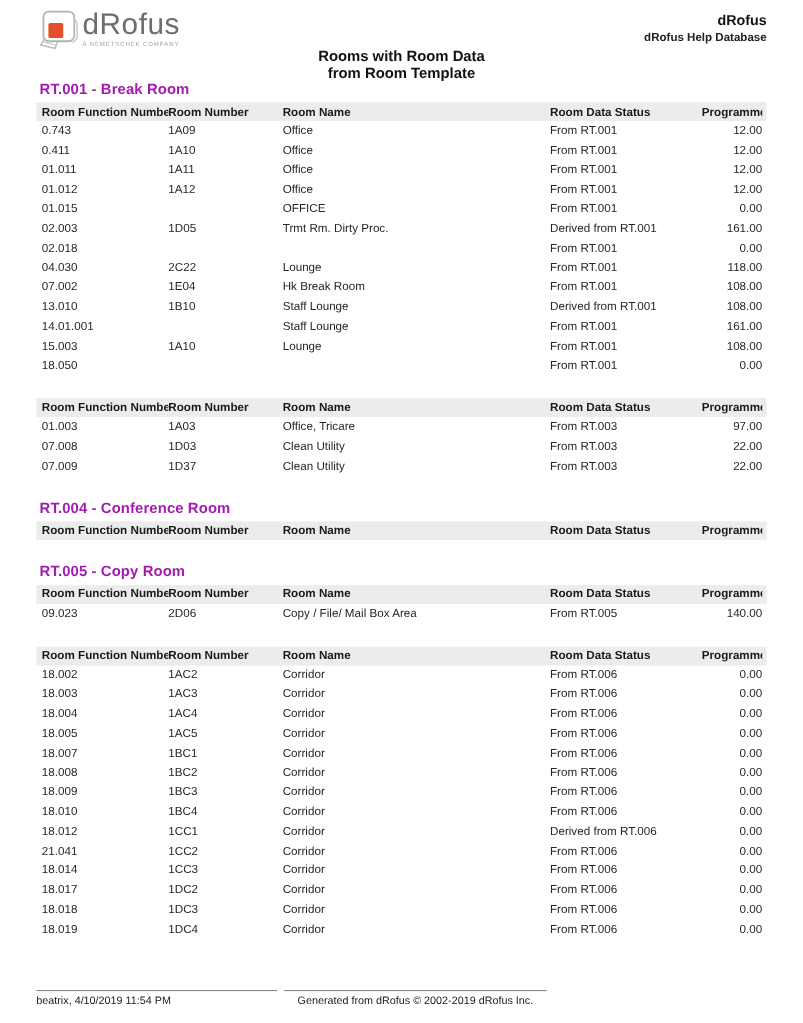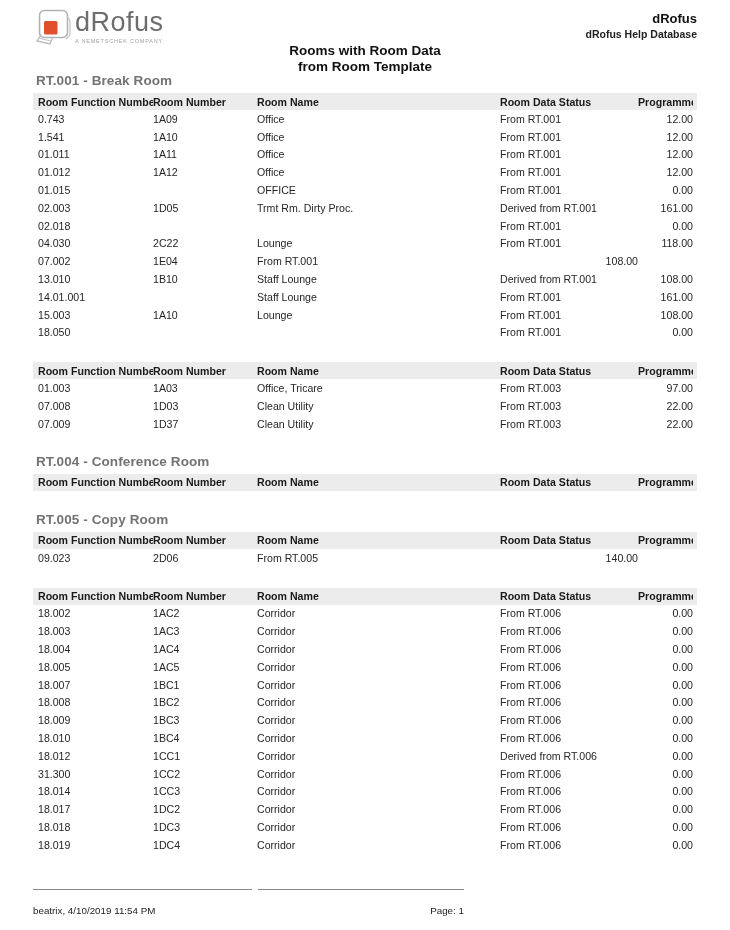--- a/index.html
+++ b/index.html
@@ -31,21 +31,21 @@
     line-height:16px; color:#111; padding-top:3px;margin-top:32px;
   }
   .right-block { width:200px; text-align:right; padding-top:3px; }
   .right-title { font-weight:bold; font-size:13px; color:#111; line-height:16px; }
   .right-sub { font-size:10.5px; color:#222; line-height:14px;font-weight:bold; }
 
   
   .report-body { padding:0 33px; }
   .rt-section { margin-top:21px; }
   .sec-heading {
-    font-size:13.5px; font-weight:bold; color:#737373;
+    font-size:13.5px; font-weight:bold; color:#a21caf;
     line-height:16px; margin:0 3px 4px 3px; letter-spacing:0.1px;
   }
   .t-head, .t-row {
     display:grid;
     grid-template-columns:115px 104px 243px 138px 1fr;
     align-items:center;
     padding:0 4px 0 5px;
   }
   .t-head {
     background:#ececec; height:17px;
@@ -53,21 +53,21 @@
   }
   .t-row { height:17.8px; font-size:10.6px; color:#262626; }
   .cell { overflow:hidden; white-space:nowrap; }
   .c4 { text-align:right; }
 
   
   .report-footer {
     position:absolute; left:33px; right:33px; bottom:14px;
     display:flex; gap:6px; font-size:9.8px; color:#222;
   }
-  .report-footer > div { border-top:1px solid #8a8a8a; padding-top:15px; }
+  .report-footer > div { border-top:1px solid #8a8a8a; padding-top:4px; }
   .f-left  { width:33%; text-align:left; }
   .f-center{ width:36%; text-align:center; }
   .f-right { width:31%; text-align:right; }
 </style>
 </head>
 <body>
 
 <div class="page">
 
   <header class="report-header">
@@ -108,21 +108,21 @@
           <div class="cell c4">Programmed</div>
         </div>
         <div class="t-row">
           <div class="cell c0">0.743</div>
           <div class="cell c1">1A09</div>
           <div class="cell c2">Office</div>
           <div class="cell c3">From RT.001</div>
           <div class="cell c4">12.00</div>
         </div>
         <div class="t-row">
-          <div class="cell c0">1.541</div>
+          <div class="cell c0">0.411</div>
           <div class="cell c1">1A10</div>
           <div class="cell c2">Office</div>
           <div class="cell c3">From RT.001</div>
           <div class="cell c4">12.00</div>
         </div>
         <div class="t-row">
           <div class="cell c0">01.011</div>
           <div class="cell c1">1A11</div>
           <div class="cell c2">Office</div>
           <div class="cell c3">From RT.001</div>
@@ -159,20 +159,21 @@
         <div class="t-row">
           <div class="cell c0">04.030</div>
           <div class="cell c1">2C22</div>
           <div class="cell c2">Lounge</div>
           <div class="cell c3">From RT.001</div>
           <div class="cell c4">118.00</div>
         </div>
         <div class="t-row">
           <div class="cell c0">07.002</div>
           <div class="cell c1">1E04</div>
+          <div class="cell c2">Hk Break Room</div>
           <div class="cell c3">From RT.001</div>
           <div class="cell c4">108.00</div>
         </div>
         <div class="t-row">
           <div class="cell c0">13.010</div>
           <div class="cell c1">1B10</div>
           <div class="cell c2">Staff Lounge</div>
           <div class="cell c3">Derived from RT.001</div>
           <div class="cell c4">108.00</div>
         </div>
@@ -243,20 +244,21 @@
         <div class="t-head">
           <div class="cell c0">Room Function Number:</div>
           <div class="cell c1">Room Number</div>
           <div class="cell c2">Room Name</div>
           <div class="cell c3">Room Data Status</div>
           <div class="cell c4">Programmed</div>
         </div>
         <div class="t-row">
           <div class="cell c0">09.023</div>
           <div class="cell c1">2D06</div>
+          <div class="cell c2">Copy / File/ Mail Box Area</div>
           <div class="cell c3">From RT.005</div>
           <div class="cell c4">140.00</div>
         </div>
       </section>
       <section class="rt-section">
         <div class="t-head">
           <div class="cell c0">Room Function Number:</div>
           <div class="cell c1">Room Number</div>
           <div class="cell c2">Room Name</div>
           <div class="cell c3">Room Data Status</div>
@@ -319,21 +321,21 @@
           <div class="cell c4">0.00</div>
         </div>
         <div class="t-row">
           <div class="cell c0">18.012</div>
           <div class="cell c1">1CC1</div>
           <div class="cell c2">Corridor</div>
           <div class="cell c3">Derived from RT.006</div>
           <div class="cell c4">0.00</div>
         </div>
         <div class="t-row">
-          <div class="cell c0">31.300</div>
+          <div class="cell c0">21.041</div>
           <div class="cell c1">1CC2</div>
           <div class="cell c2">Corridor</div>
           <div class="cell c3">From RT.006</div>
           <div class="cell c4">0.00</div>
         </div>
         <div class="t-row">
           <div class="cell c0">18.014</div>
           <div class="cell c1">1CC3</div>
           <div class="cell c2">Corridor</div>
           <div class="cell c3">From RT.006</div>
@@ -358,16 +360,16 @@
           <div class="cell c1">1DC4</div>
           <div class="cell c2">Corridor</div>
           <div class="cell c3">From RT.006</div>
           <div class="cell c4">0.00</div>
         </div>
       </section>
     </main>
 
   <footer class="report-footer">
     <div class="f-left">beatrix, 4/10/2019 11:54 PM</div>
-    <div class="f-right">Page: 1</div>
+    <div class="f-center">Generated from dRofus © 2002-2019 dRofus Inc.</div>
   </footer>
 
 </div>
 
 </body></html>

